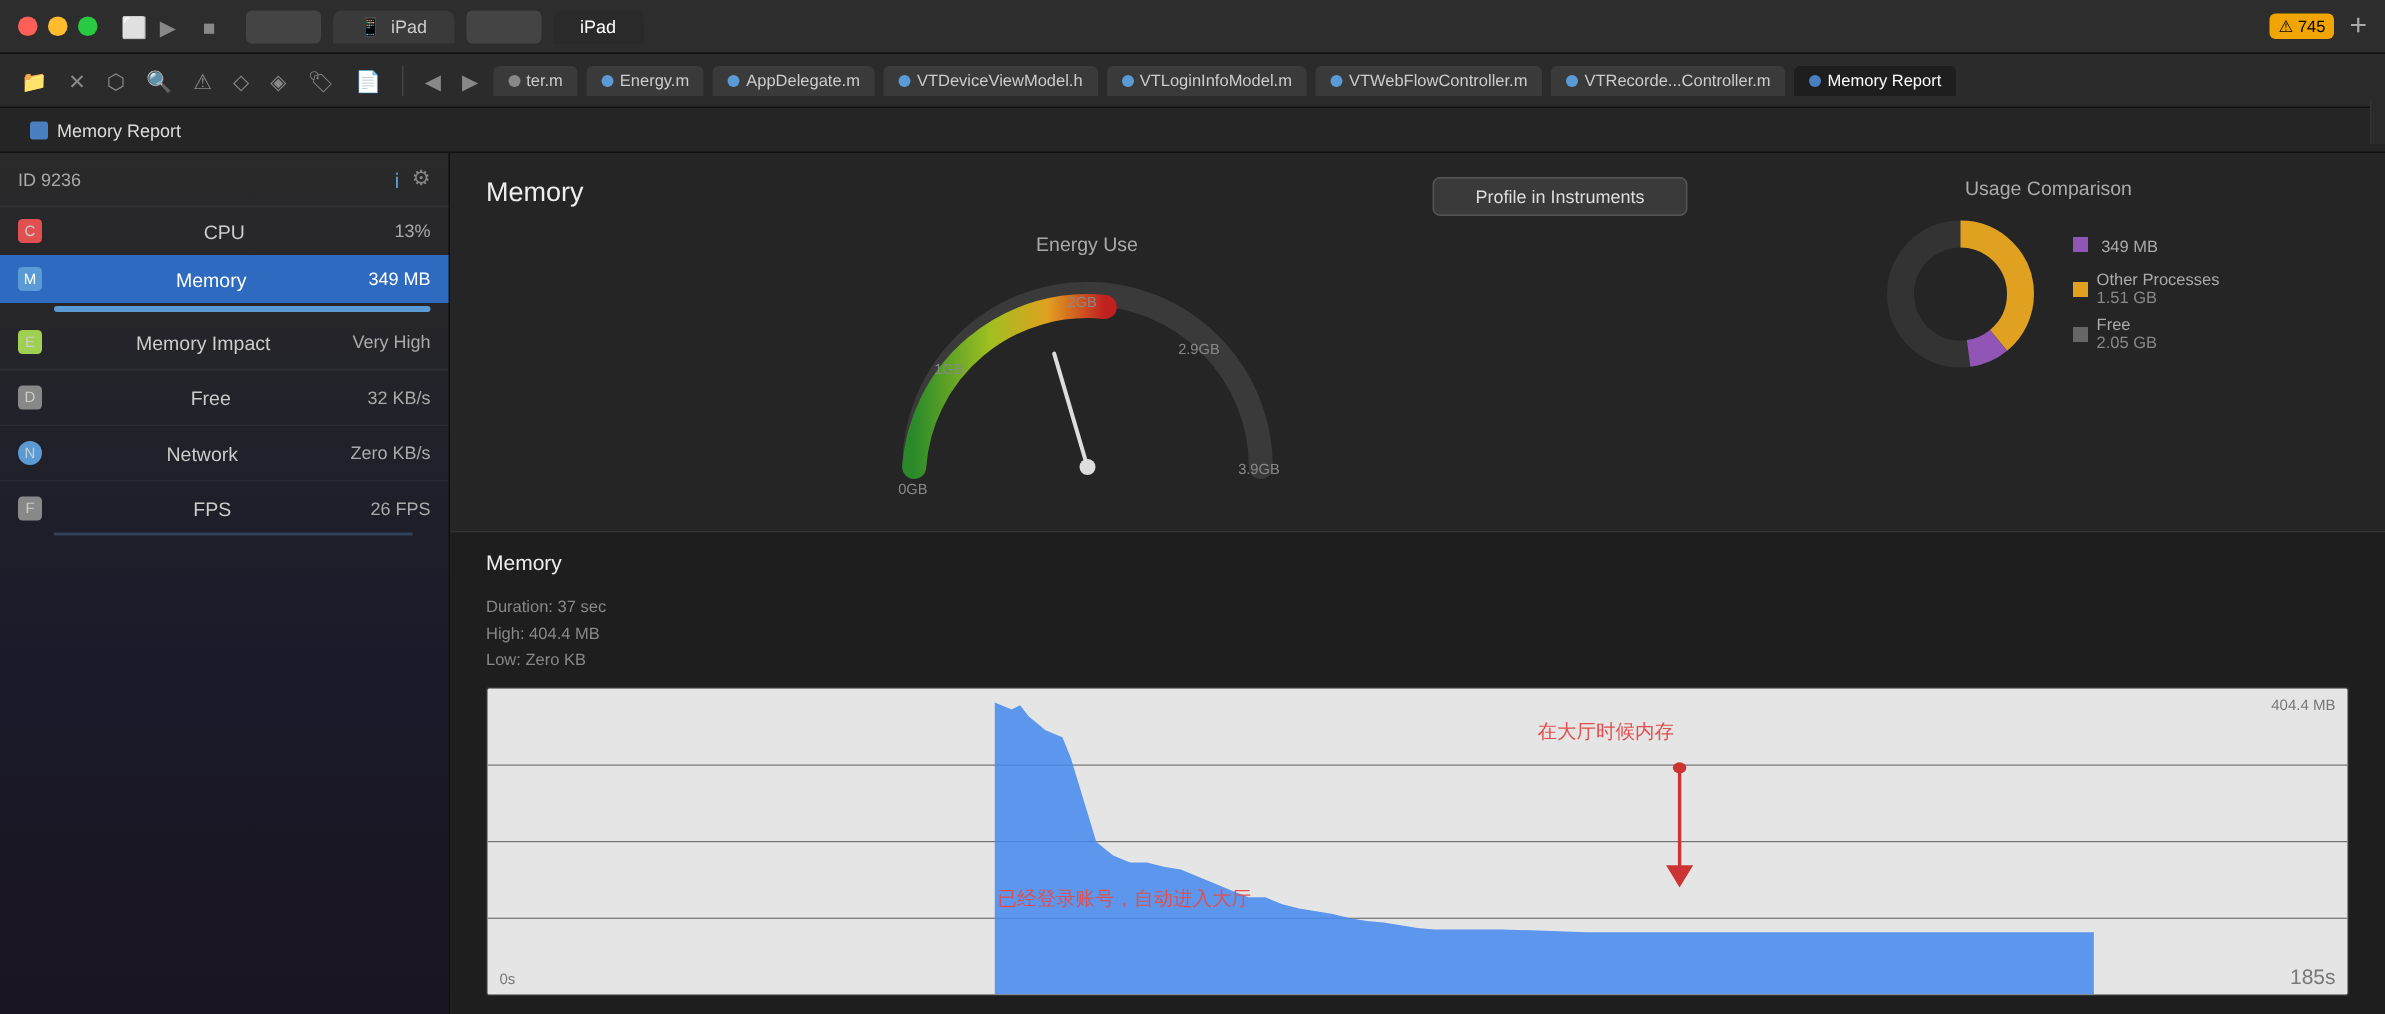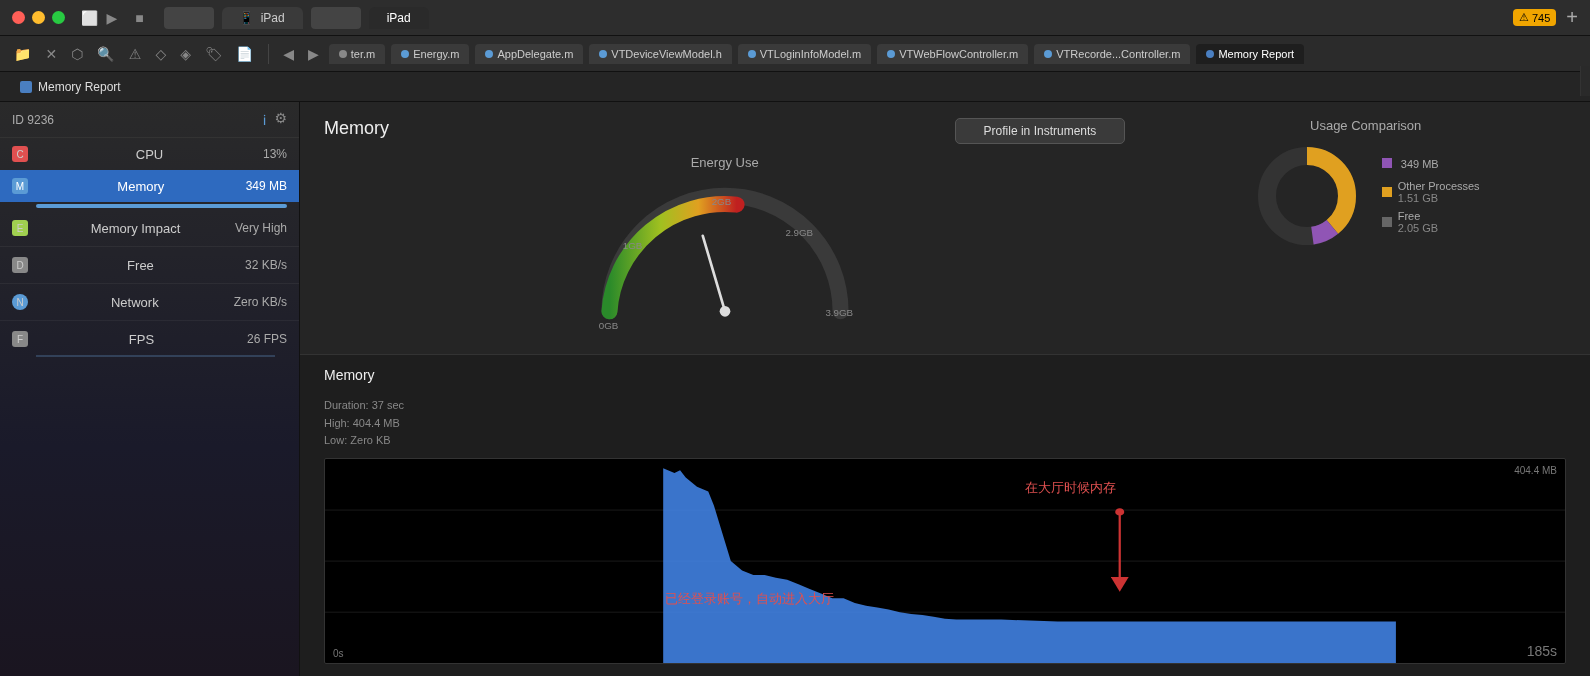--- a/index.html
+++ b/index.html
@@ -385,21 +385,21 @@
     }
     .graph-stats {
       font-size: 11px;
       color: #888;
       line-height: 1.6;
       margin-top: 14px;
     }
     .graph-area {
       flex: 1;
       position: relative;
-      background: #000000;
+      background: #e5e5e5;
       border: 1px solid #333;
       border-radius: 2px;
       overflow: hidden;
     }
     .graph-y-label {
       position: absolute;
       top: 6px;
       right: 8px;
       font-size: 10px;
       color: #777;

